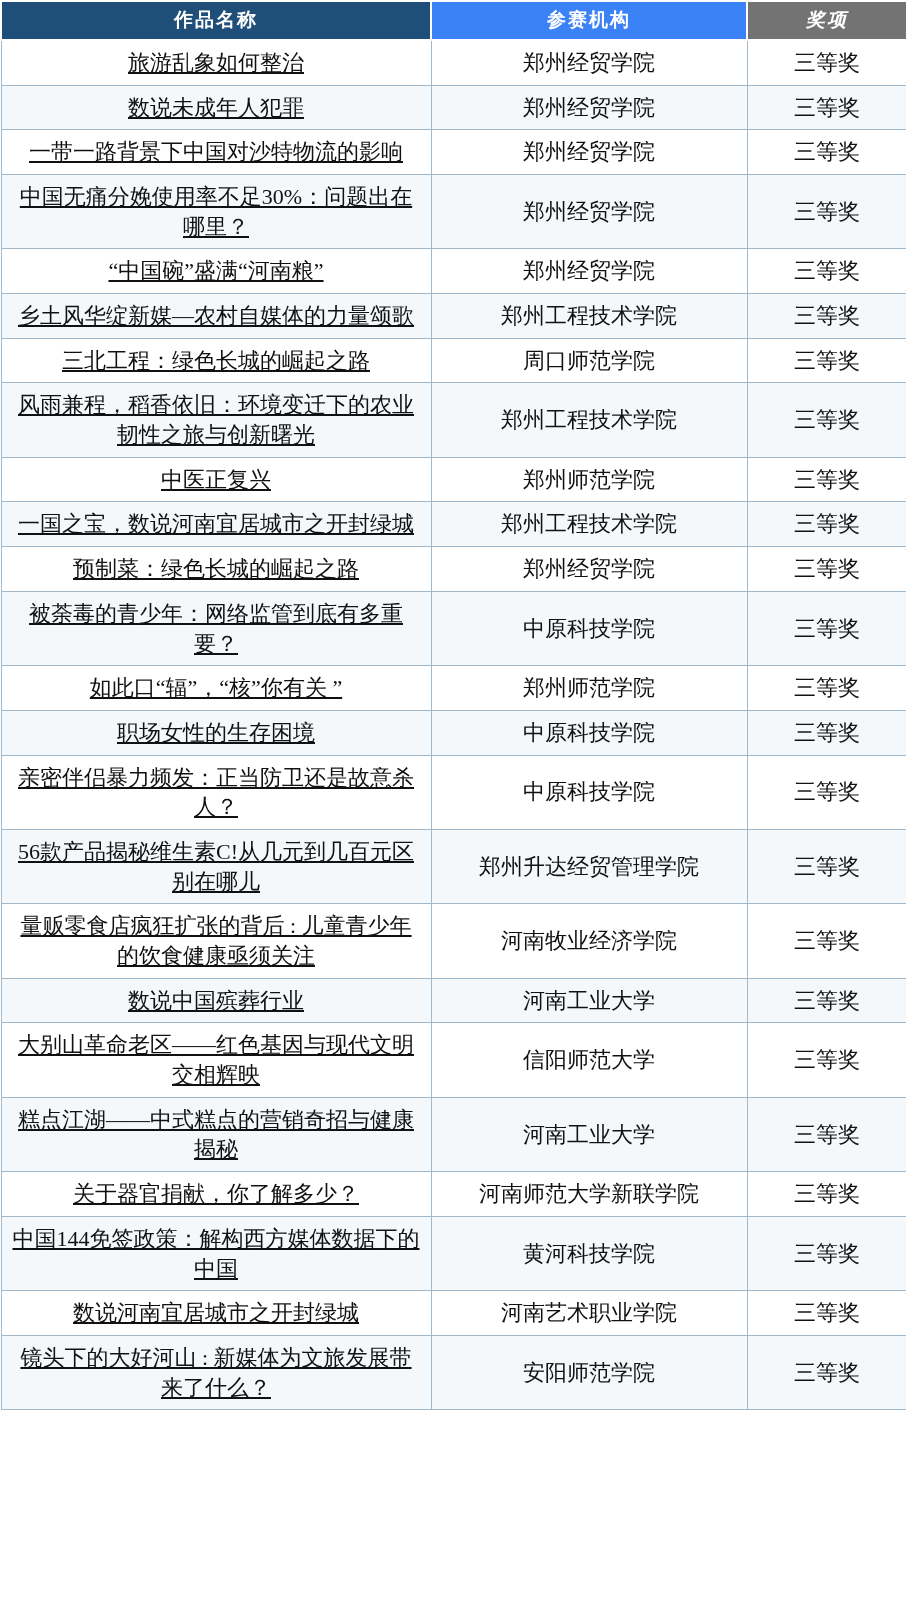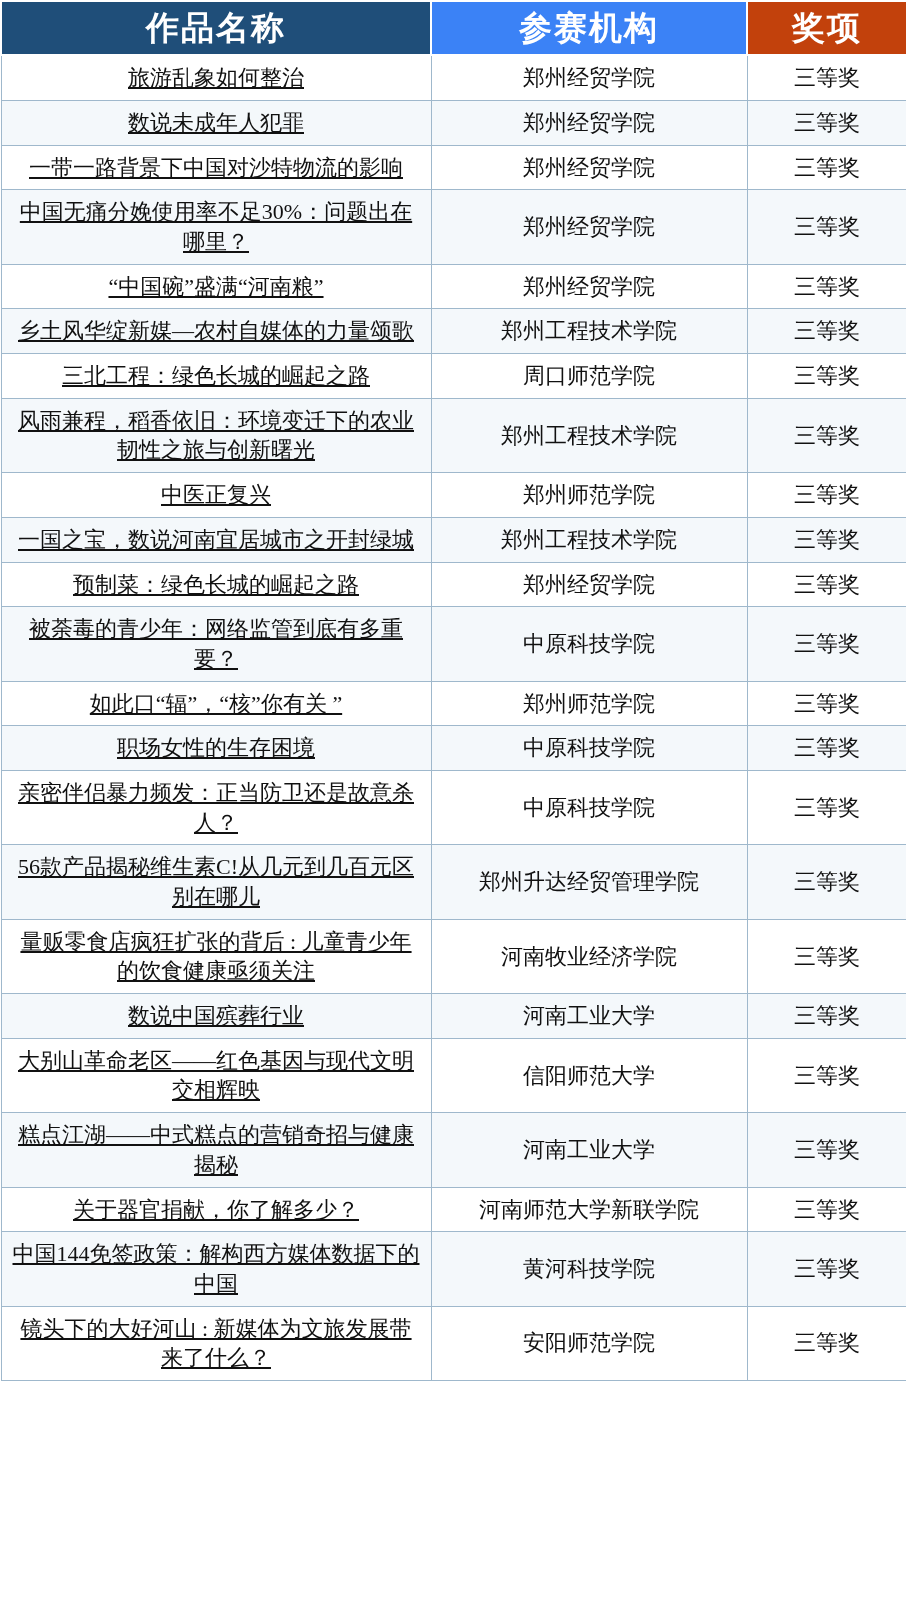--- a/index.html
+++ b/index.html
@@ -15,31 +15,31 @@
     border-collapse: collapse;
     width: 906px;
     table-layout: fixed;
   }
   #award-table col.c-title { width: 430px; }
   #award-table col.c-org   { width: 316px; }
   #award-table col.c-award { width: 160px; }
 
   #award-table th {
     color: #ffffff;
-    font-size: 33px;
+    font-size: 19px;
     font-weight: bold;
     letter-spacing: 2px;
     padding: 8px 4px;
     text-align: center;
     border: 2px solid #ffffff;
     line-height: 1.1;
   }
   th.h-title { background: #1f4e79; }
   th.h-org   { background: #3b82f6; }
-  th.h-award { background: #c2410c; }
+  th.h-award { background: #737373; font-style: italic; }
 
   #award-table td {
     border: 1px solid #9fb8cc;
     padding: 7px 8px;
     font-size: 22px;
     line-height: 1.35;
     text-align: center;
     vertical-align: middle;
     color: #111111;
     background: #ffffff;
@@ -177,18 +177,23 @@
         <td class="cell-title">关于器官捐献，你了解多少？</td>
         <td class="cell-org">河南师范大学新联学院</td>
         <td class="cell-award">三等奖</td>
       </tr>
       <tr>
         <td class="cell-title">中国144免签政策：解构西方媒体数据下的中国</td>
         <td class="cell-org">黄河科技学院</td>
         <td class="cell-award">三等奖</td>
       </tr>
       <tr>
+        <td class="cell-title">数说河南宜居城市之开封绿城</td>
+        <td class="cell-org">河南艺术职业学院</td>
+        <td class="cell-award">三等奖</td>
+      </tr>
+      <tr>
         <td class="cell-title">镜头下的大好河山 : 新媒体为文旅发展带来了什么？</td>
         <td class="cell-org">安阳师范学院</td>
         <td class="cell-award">三等奖</td>
       </tr>
     </tbody>
 </table>
 
 </body></html>

